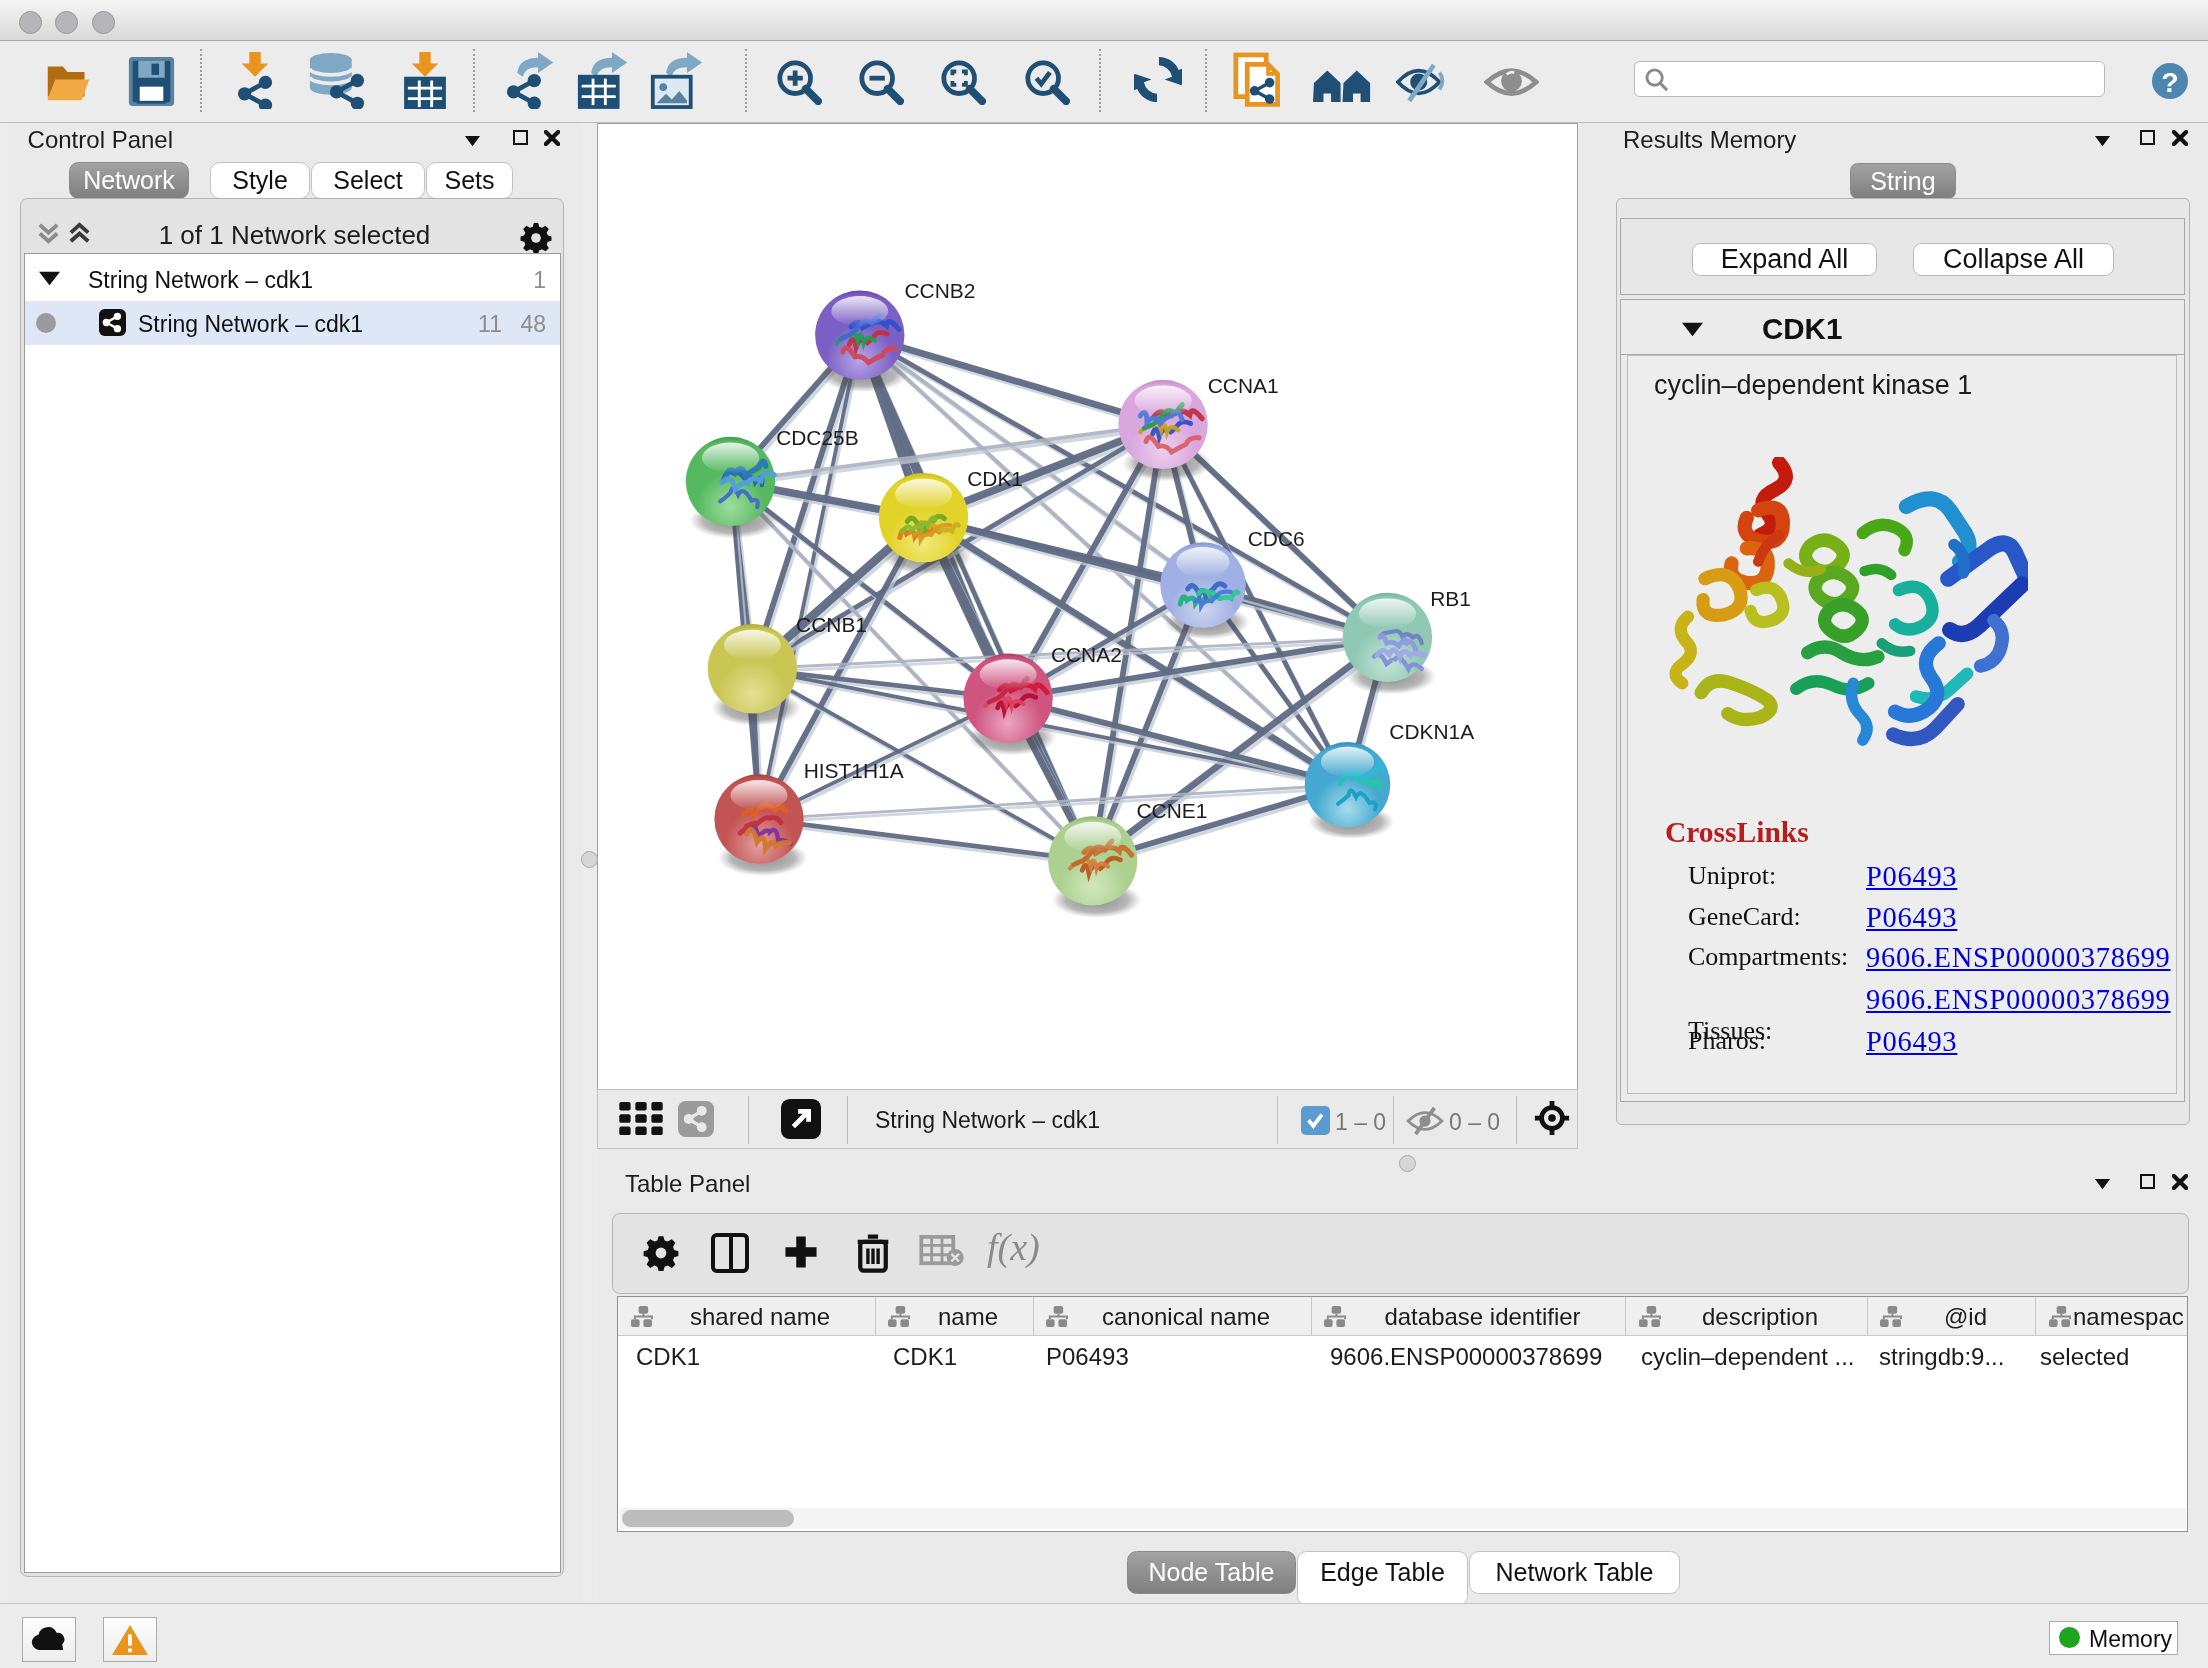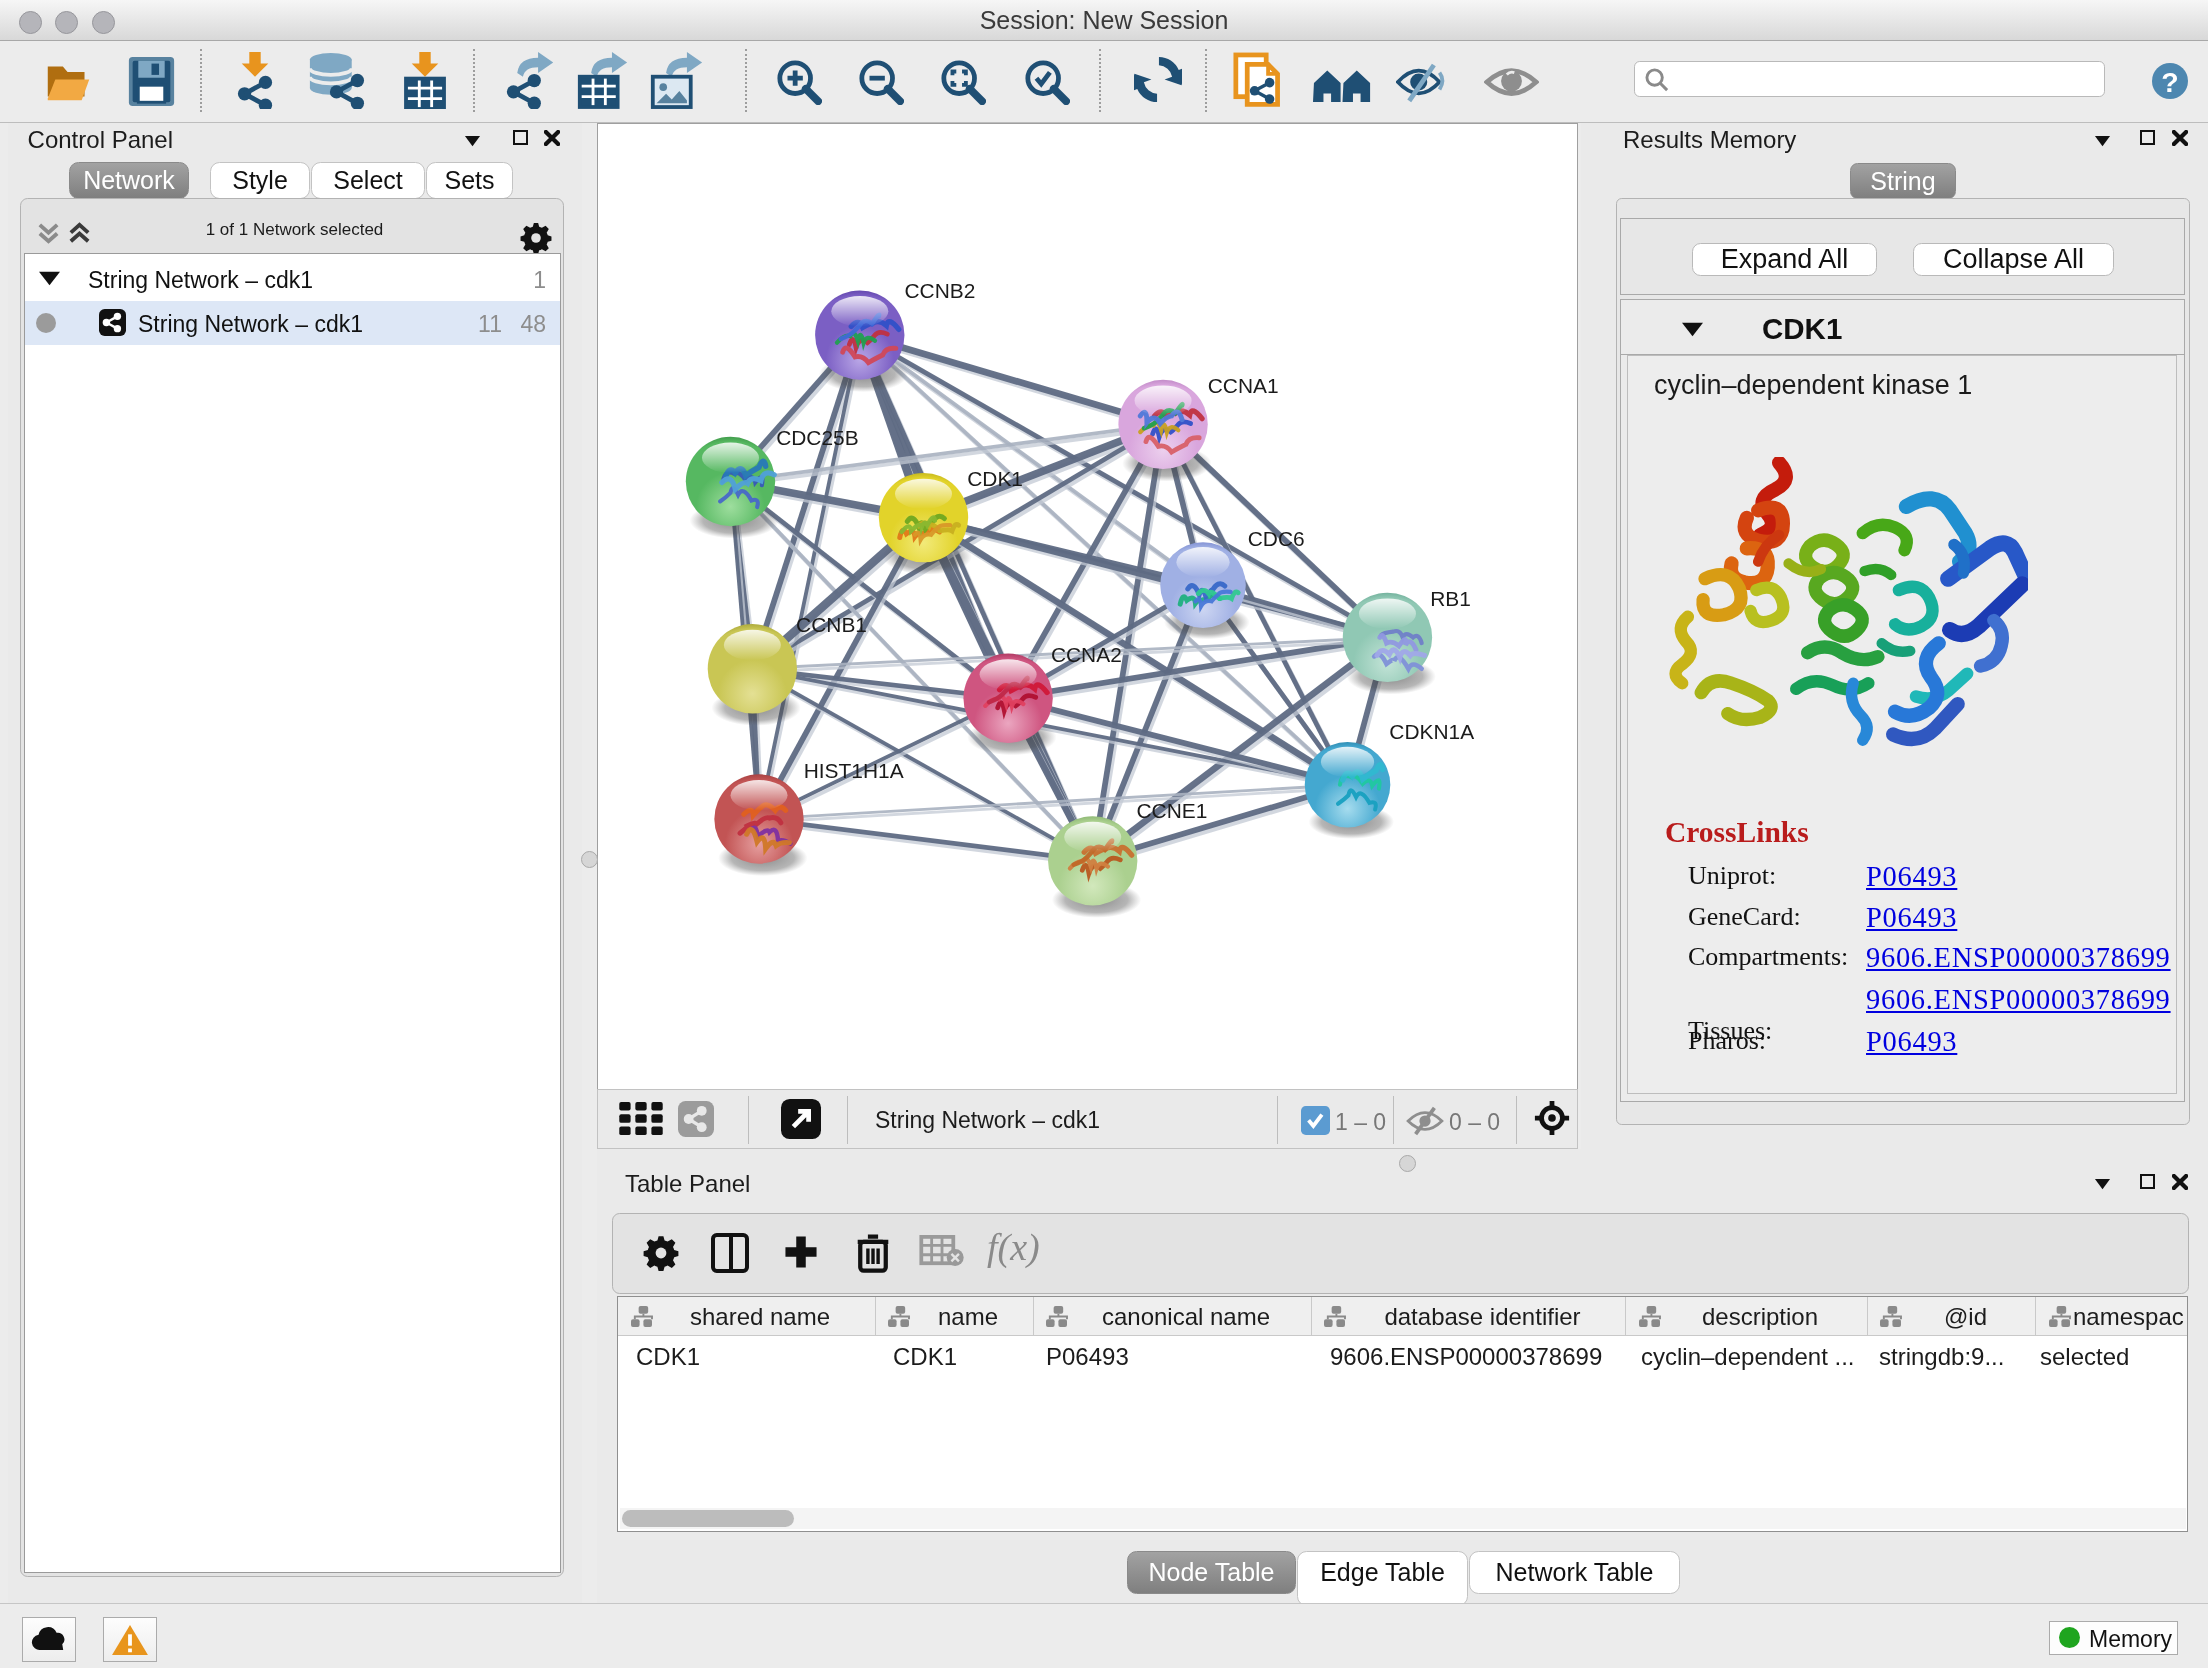--- a/index.html
+++ b/index.html
@@ -7,21 +7,20 @@
 svg{display:block}
 .tab{position:absolute;box-sizing:border-box;border:1px solid #c3c3c3;background:#fff;
 border-radius:9.5px 9.5px 9.5px 9.5px;text-align:center;color:#111}
 .tabsel{background:linear-gradient(#a2a2a2,#7f7f7f);color:#fff;border-color:#8a8a8a}
 .lnk{color:#0000e0;text-decoration:underline}
 </style></head><body>
 <div class="a" style="left:0;top:0;width:2208px;height:40px;background:linear-gradient(#f6f6f6,#d8d8d8);border-bottom:1px solid #a8a8a8">
     <div class="a" style="left:19px;top:10.5px;width:21px;height:21px;border-radius:50%;background:#b5b5ba;border:1px solid #97979c"></div>
     <div class="a" style="left:55px;top:10.5px;width:21px;height:21px;border-radius:50%;background:#b5b5ba;border:1px solid #97979c"></div>
     <div class="a" style="left:92px;top:10.5px;width:21px;height:21px;border-radius:50%;background:#b5b5ba;border:1px solid #97979c"></div>
-    <div class="a" style="left:0;top:5.7px;width:2208px;text-align:center;font-size:25px;color:#3a3a3a">Session: New Session</div>
   </div>
 <div class="a" style="left:0;top:41px;width:2208px;height:81px;background:#ececec;border-bottom:1px solid #bdbdbd"></div>
 <svg class="a" style="left:44px;top:57px" width="49" height="49" viewBox="0 0 52 52">
     <path d="M4 10 h16 l5 6 h18 v26 h-39 z" fill="#b06e10"></path>
     <path d="M4 44 l8 -20 h36 l-8 22 h-36 z" fill="#f2a943"></path>
   </svg>
 <svg class="a" style="left:127px;top:55px" width="49" height="53" viewBox="0 0 52 56">
     <rect x="2" y="2" width="48" height="52" rx="4" fill="#58829f"></rect>
     <rect x="6" y="6" width="40" height="44" rx="2" fill="#1f4f74"></rect>
     <rect x="12" y="6" width="28" height="18" fill="#7fa8c4"></rect>
@@ -201,21 +200,21 @@
 <svg class="a" style="left:35px;top:221px" width="27" height="27" viewBox="0 0 28 28">
     <g stroke="#8b8b8b" stroke-width="4" fill="none">
       <path d="M5 4 l9 8 9 -8 M5 13 l9 8 9 -8"></path>
     </g>
   </svg>
 <svg class="a" style="left:66px;top:221px" width="27" height="27" viewBox="0 0 28 28">
     <g stroke="#3a3a3a" stroke-width="4" fill="none">
       <path d="M5 12 l9 -8 9 8 M5 21 l9 -8 9 8"></path>
     </g>
   </svg>
-<div class="a" style="left:95px;top:220px;width:399px;text-align:center;font-size:17px;color:#1c1c1c">1 of 1 Network selected</div>
+<div class="a" style="left:95px;top:220px;width:399px;text-align:center;font-size:26px;color:#1c1c1c">1 of 1 Network selected</div>
 <svg class="a" style="left:520px;top:222px" width="32" height="32" viewBox="0 0 60 60">
     <path d="M26 2 h8 l2 7 a18 18 0 0 1 5 2 l7 -4 6 6 -4 7 a18 18 0 0 1 2 5 l7 2 v8 l-7 2 a18 18 0 0 1 -2 5 l4 7 -6 6 -7 -4 a18 18 0 0 1 -5 2 l-2 7 h-8 l-2 -7 a18 18 0 0 1 -5 -2 l-7 4 -6 -6 4 -7 a18 18 0 0 1 -2 -5 l-7 -2 v-8 l7 -2 a18 18 0 0 1 2 -5 l-4 -7 6 -6 7 4 a18 18 0 0 1 5 -2 z" fill="#111"></path>
     <circle cx="30" cy="30" r="9" fill="#e3e3e3"></circle>
   </svg>
 <div class="a" style="left:24px;top:253px;width:537px;height:1320px;box-sizing:border-box;background:#fff;border:1px solid #9a9a9a"></div>
 <svg class="a" style="left:37px;top:269px" width="25" height="21" viewBox="0 0 26 22">
     <path d="M2 3 L24 3 L13 17 Z" fill="#111"></path>
   </svg>
 <div class="a" style="left:88px;top:267px;font-size:23px;color:#111">String Network – cdk1</div>
 <div class="a" style="left:498px;top:267px;width:48px;text-align:right;font-size:23px;color:#8d8d8d">1</div>

